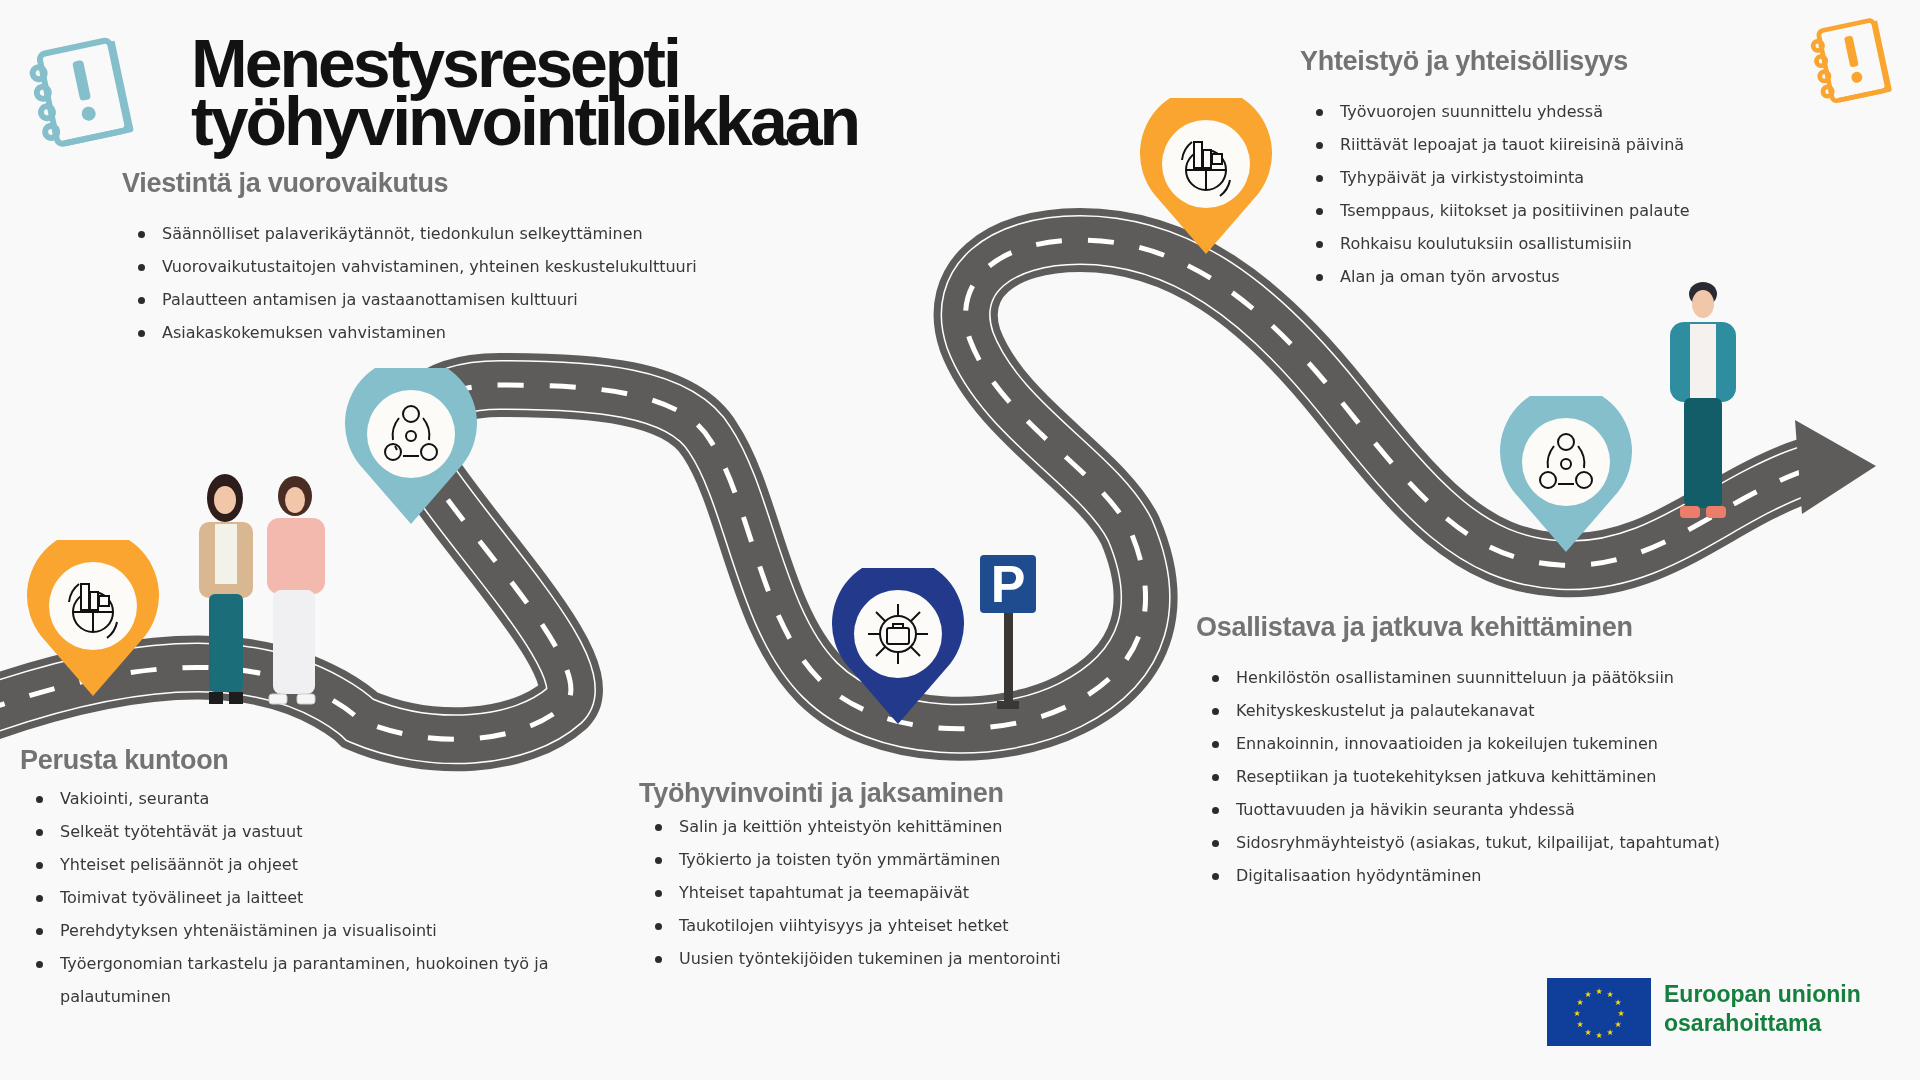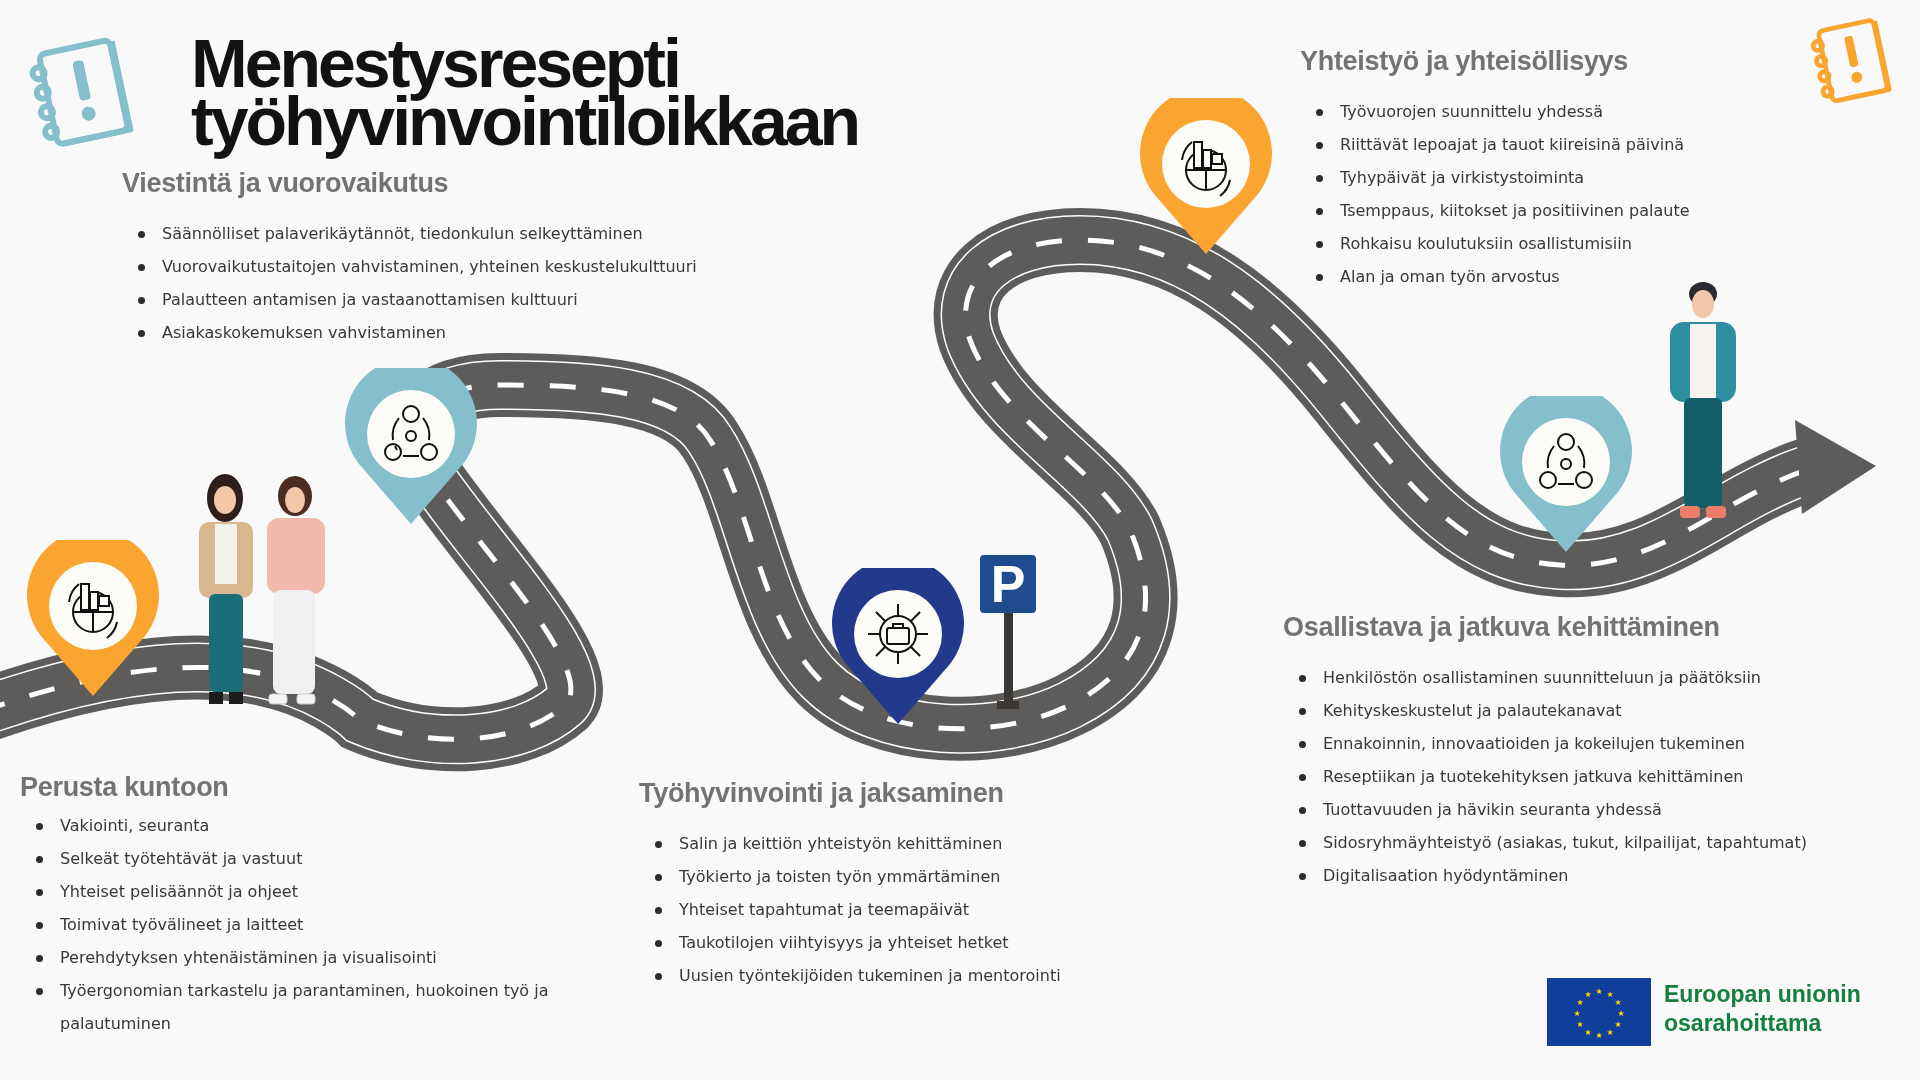--- a/index.html
+++ b/index.html
@@ -218,56 +218,56 @@
 <div class="abs" style="left:122px;top:168px;">
   <h2 class="sec-h">Viestintä ja vuorovaikutus</h2>
   <ul class="items" style="margin-top:18px;">
     <li>Säännölliset palaverikäytännöt, tiedonkulun selkeyttäminen</li>
     <li>Vuorovaikutustaitojen vahvistaminen, yhteinen keskustelukulttuuri</li>
     <li>Palautteen antamisen ja vastaanottamisen kulttuuri</li>
     <li>Asiakaskokemuksen vahvistaminen</li>
   </ul>
 </div>
 
-<div class="abs" style="left:20px;top:772px;width:540px;">
+<div class="abs" style="left:20px;top:745px;width:540px;">
   <h2 class="sec-h">Perusta kuntoon</h2>
   <ul class="items" style="margin-top:6px;">
     <li>Vakiointi, seuranta</li>
     <li>Selkeät työtehtävät ja vastuut</li>
     <li>Yhteiset pelisäännöt ja ohjeet</li>
     <li>Toimivat työvälineet ja laitteet</li>
     <li style="width:400px;">Perehdytyksen yhtenäistäminen ja visualisointi</li>
     <li style="width:500px;">Työergonomian tarkastelu ja parantaminen, huokoinen työ ja palautuminen</li>
   </ul>
 </div>
 
 <div class="abs" style="left:639px;top:778px;width:520px;">
   <h2 class="sec-h">Työhyvinvointi ja jaksaminen</h2>
-  <ul class="items" style="margin-top:18px;">
+  <ul class="items" style="margin-top:1px;">
     <li>Salin ja keittiön yhteistyön kehittäminen</li>
     <li>Työkierto ja toisten työn ymmärtäminen</li>
     <li>Yhteiset tapahtumat ja teemapäivät</li>
     <li>Taukotilojen viihtyisyys ja yhteiset hetket</li>
     <li style="width:400px;">Uusien työntekijöiden tukeminen ja mentorointi</li>
   </ul>
 </div>
 
 <div class="abs" style="left:1300px;top:46px;">
   <h2 class="sec-h">Yhteistyö ja yhteisöllisyys</h2>
   <ul class="items" style="margin-top:18px;">
     <li>Työvuorojen suunnittelu yhdessä</li>
     <li>Riittävät lepoajat ja tauot kiireisinä päivinä</li>
     <li>Tyhypäivät ja virkistystoiminta</li>
     <li>Tsemppaus, kiitokset ja positiivinen palaute</li>
     <li>Rohkaisu koulutuksiin osallistumisiin</li>
     <li>Alan ja oman työn arvostus</li>
   </ul>
 </div>
 
-<div class="abs" style="left:1283px;top:612px;">
+<div class="abs" style="left:1196px;top:612px;">
   <h2 class="sec-h">Osallistava ja jatkuva kehittäminen</h2>
   <ul class="items" style="margin-top:18px;">
     <li>Henkilöstön osallistaminen suunnitteluun ja päätöksiin</li>
     <li>Kehityskeskustelut ja palautekanavat</li>
     <li>Ennakoinnin, innovaatioiden ja kokeilujen tukeminen</li>
     <li>Reseptiikan ja tuotekehityksen jatkuva kehittäminen</li>
     <li>Tuottavuuden ja hävikin seuranta yhdessä</li>
     <li>Sidosryhmäyhteistyö (asiakas, tukut, kilpailijat, tapahtumat)</li>
     <li>Digitalisaation hyödyntäminen</li>
   </ul>

